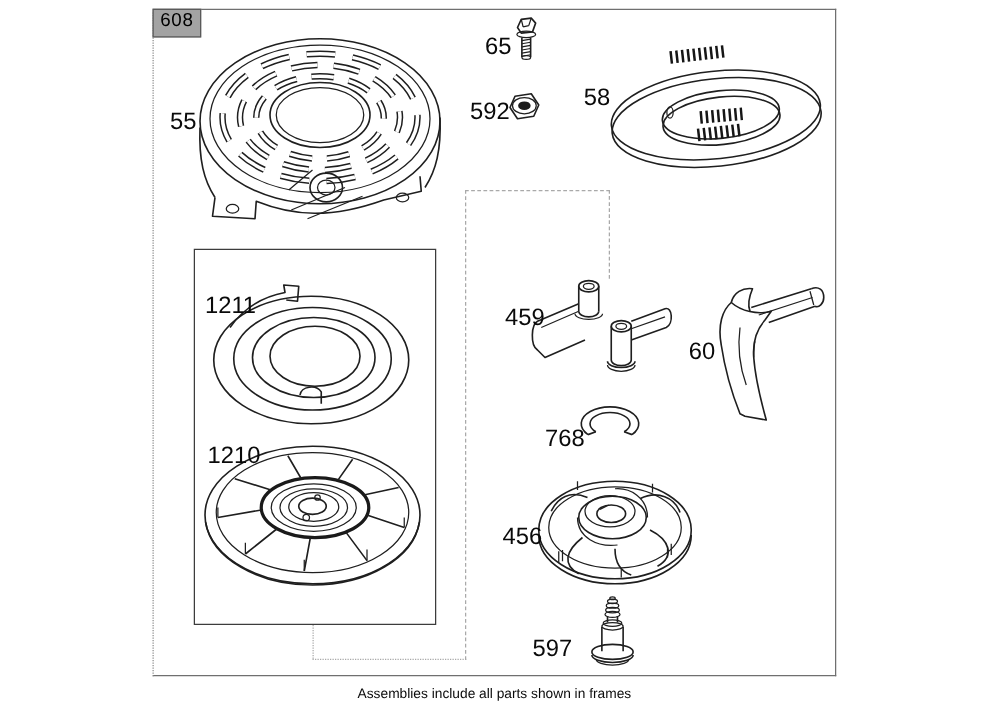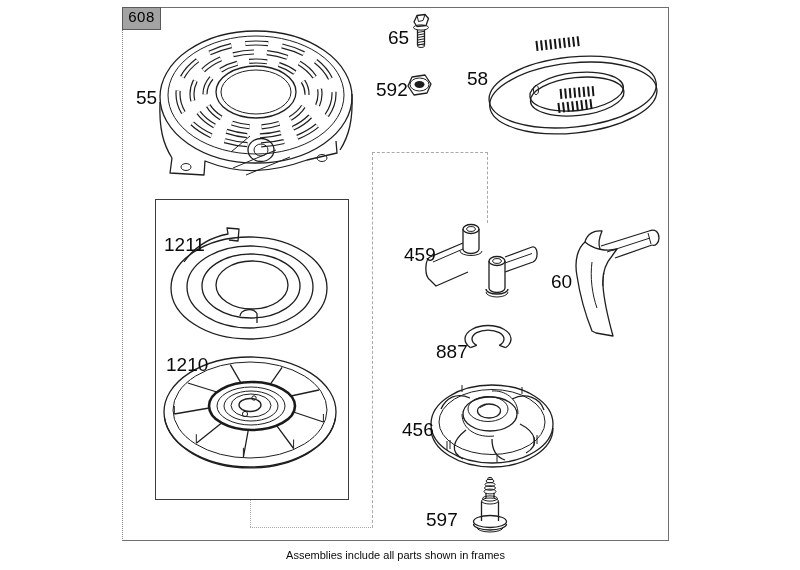--- a/index.html
+++ b/index.html
@@ -203,18 +203,18 @@
   <div class="seg conn-h"></div>
 
   <span class="part-label" style="left:136px;top:88px">55</span>
   <span class="part-label" style="left:388px;top:28px">65</span>
   <span class="part-label" style="left:376px;top:80px">592</span>
   <span class="part-label" style="left:467px;top:69px">58</span>
   <span class="part-label" style="left:164px;top:235px">1211</span>
   <span class="part-label" style="left:166px;top:355px">1210</span>
   <span class="part-label" style="left:404px;top:245px">459</span>
   <span class="part-label" style="left:551px;top:272px">60</span>
-  <span class="part-label" style="left:436px;top:342px">887</span>
+  <span class="part-label" style="left:436px;top:342px">768</span>
   <span class="part-label" style="left:402px;top:420px">456</span>
   <span class="part-label" style="left:426px;top:510px">597</span>
 
   <div class="caption">Assemblies include all parts shown in frames</div>
 </div>
 
 </body></html>

